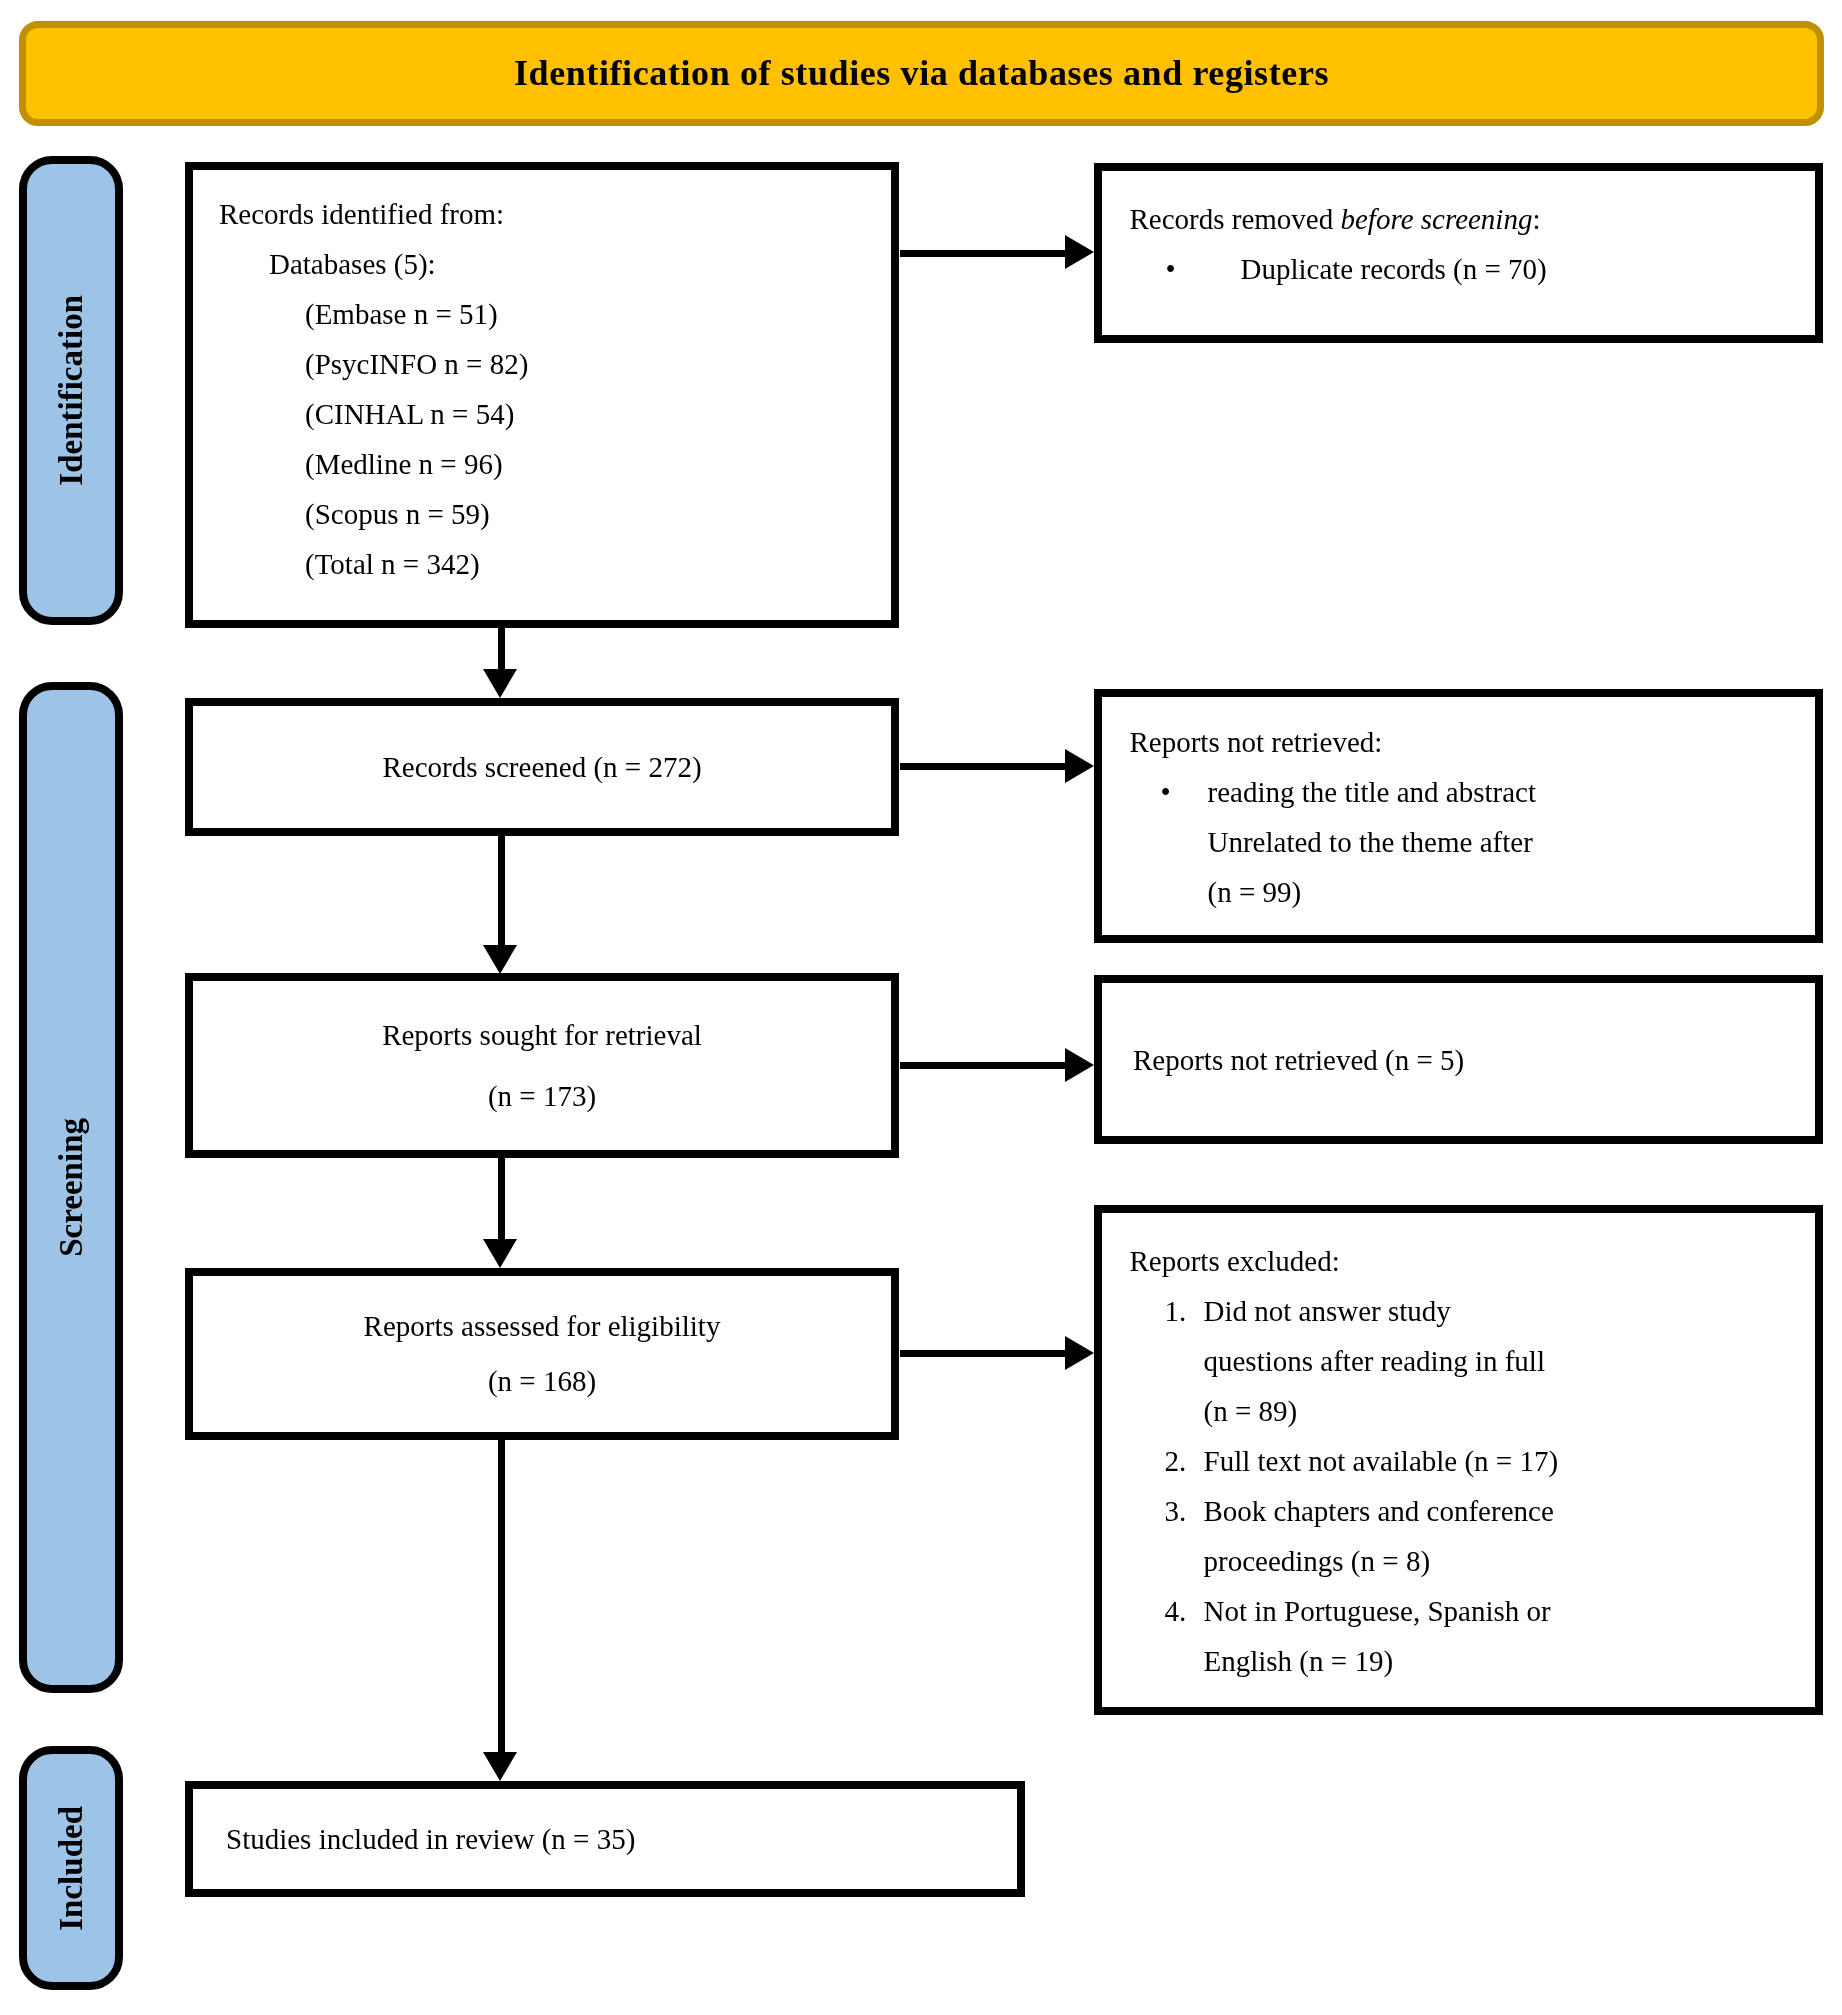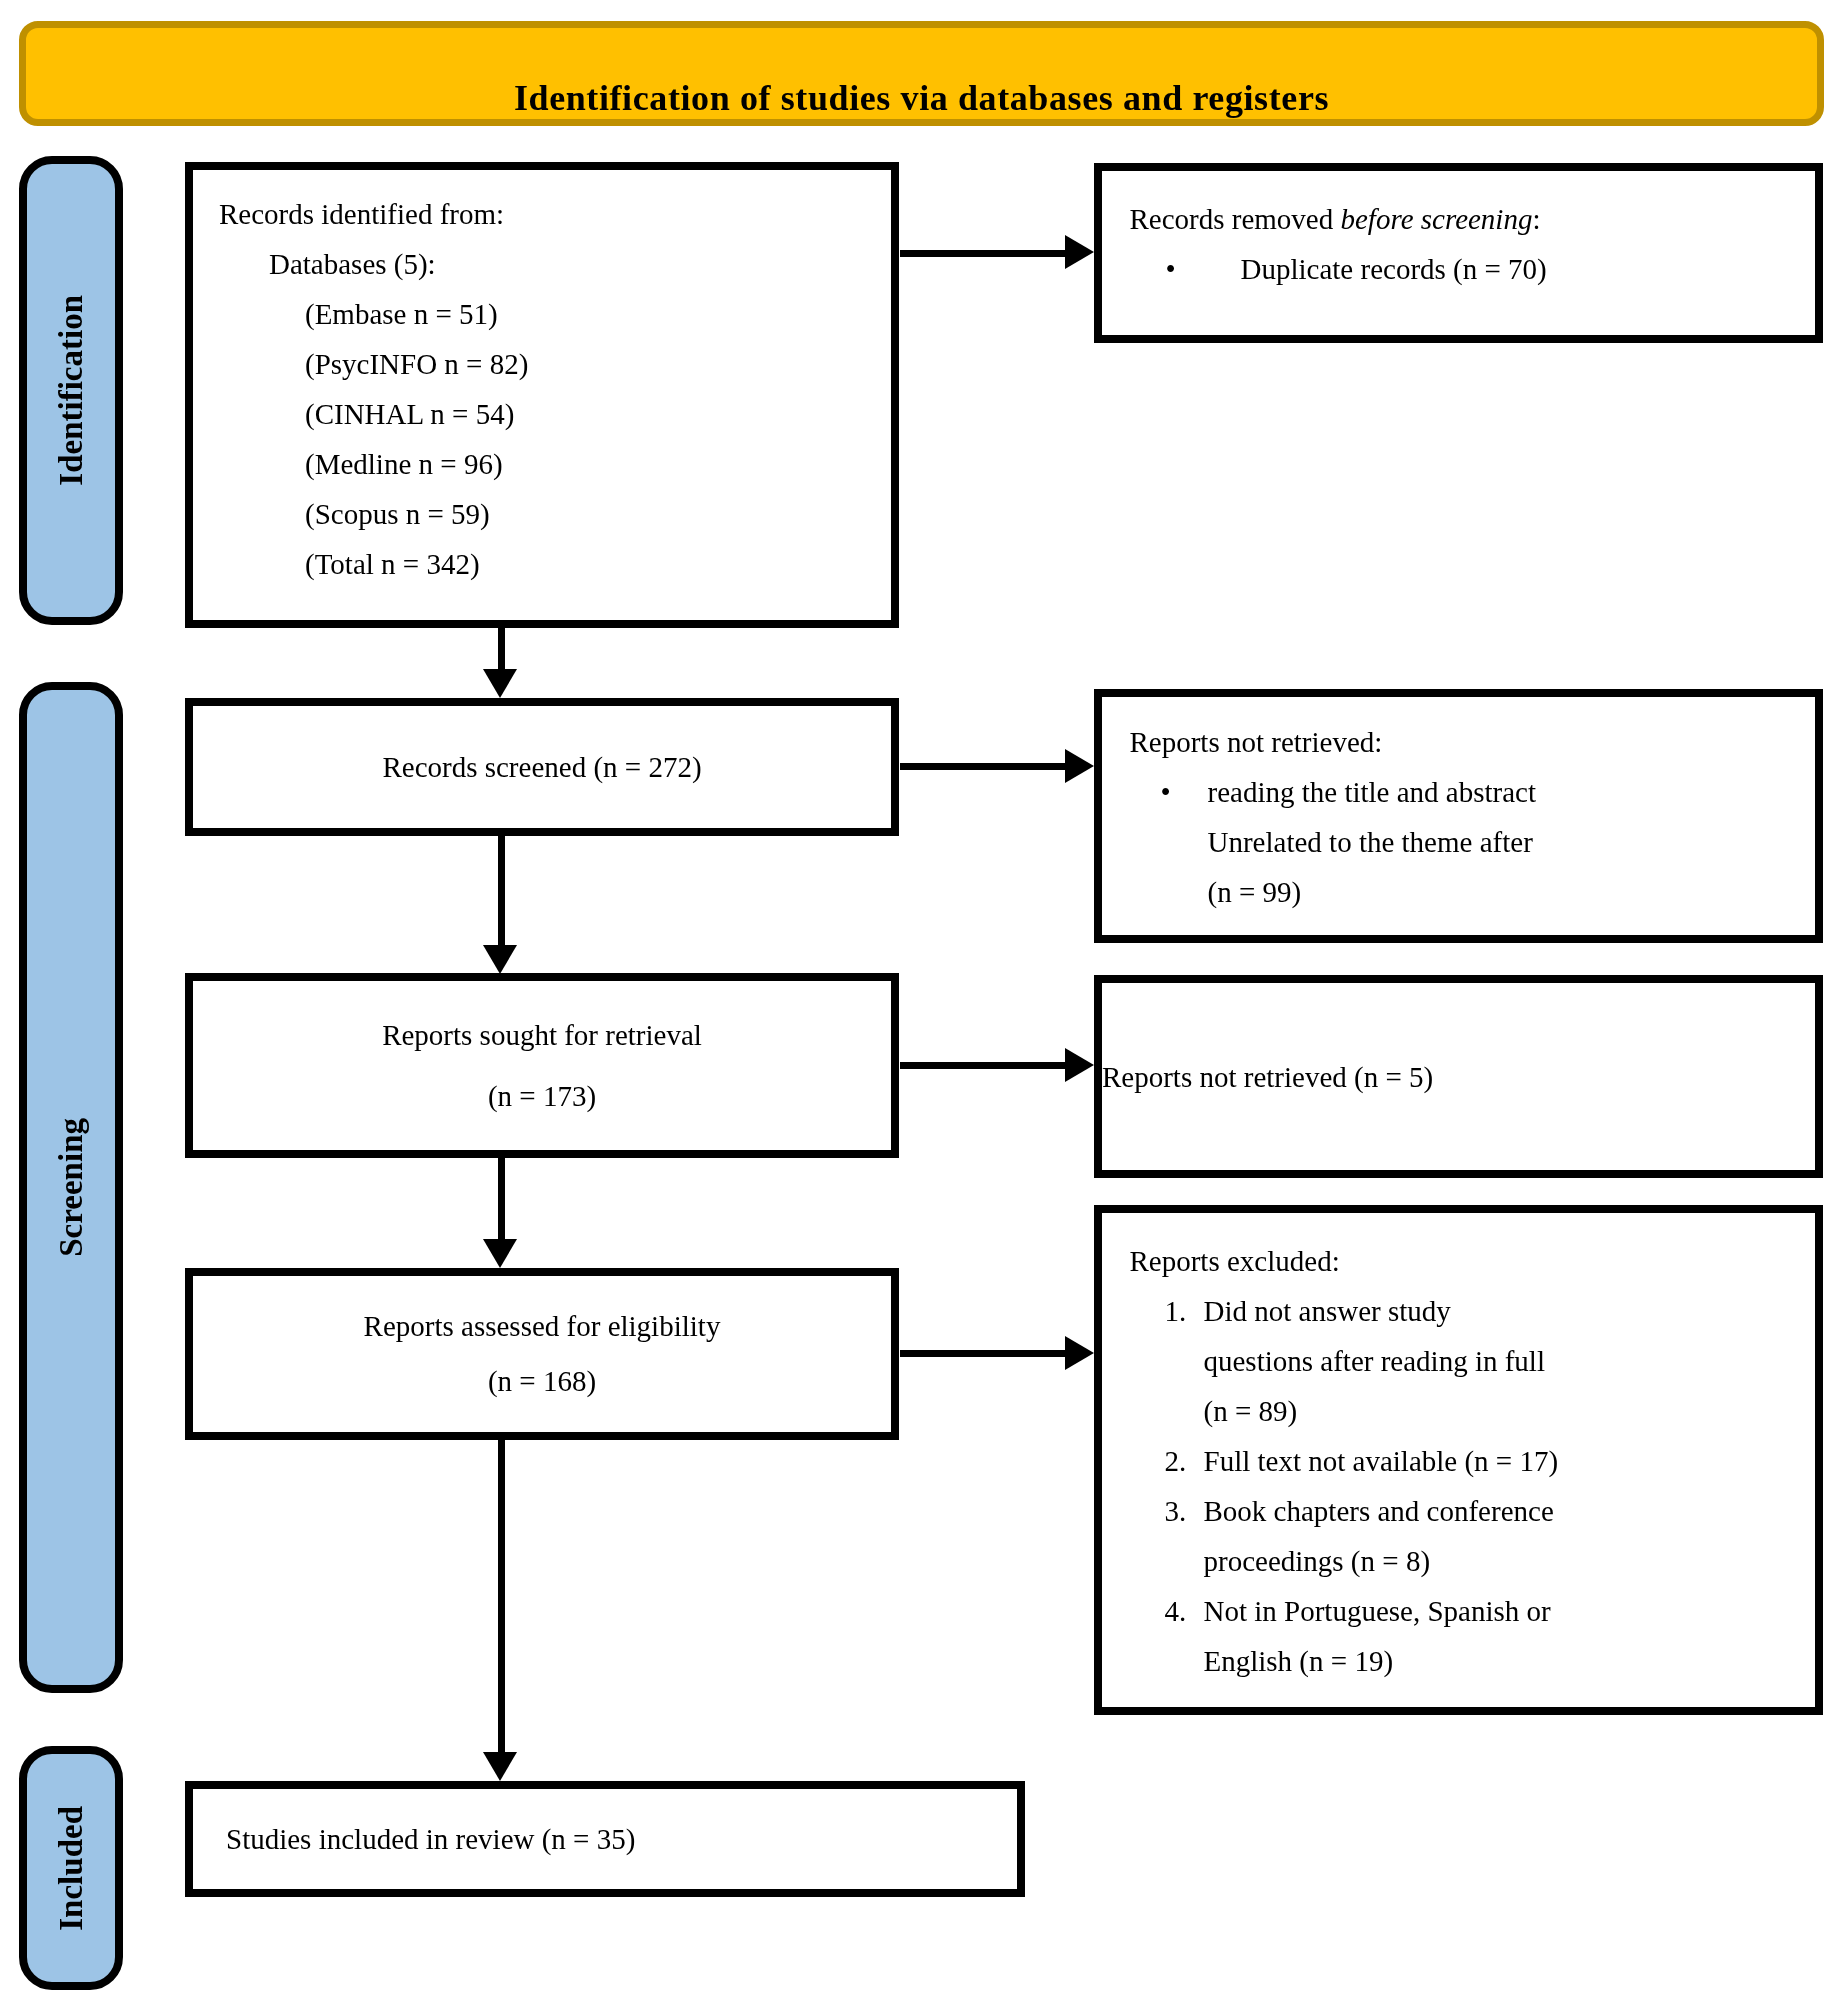--- a/index.html
+++ b/index.html
@@ -15,21 +15,21 @@
 
   
   .banner {
     position: absolute;
     left: 19px; top: 20.7px;
     width: 1805px; height: 105px;
     background: #FFC000;
     border: 7.5px solid #BF9000;
     border-radius: 19px;
     box-sizing: border-box;
-    display: flex; align-items: flex-end; justify-content: center;
+    display: flex; align-items: center; justify-content: center;
   }
   .banner-title {
     font-size: 36px;
     font-weight: bold;
     letter-spacing: 0.6px;
   }
 
   
   .side-label {
     position: absolute;
@@ -67,22 +67,22 @@
                     display: flex; flex-direction: column; align-items: center; justify-content: center;
                     text-align: center; line-height: 55px; gap: 6px; }
   .box-assessed   { left: 185px; top: 1268px; width: 714px; height: 172px;
                     display: flex; flex-direction: column; align-items: center; justify-content: center;
                     text-align: center; line-height: 55px; }
   .box-included-r { left: 185px; top: 1781px; width: 840px; height: 116px;
                     display: flex; align-items: center; padding-left: 33px; box-sizing: border-box; }
 
   .box-removed    { left: 1094px; top: 163px;  width: 729px; height: 180px; padding: 22.5px 12.5px 0 27.5px; }
   .box-nr-theme   { left: 1094px; top: 689px; width: 729px; height: 254px; padding: 20px 10px 0 27.5px; }
-  .box-nr         { left: 1094px; top: 975px; width: 729px; height: 203px;
-                    display: flex; align-items: center; box-sizing: border-box; }
+  .box-nr         { left: 1094px; top: 975px; width: 729px; height: 169px;
+                    display: flex; align-items: center; padding-left: 31px; box-sizing: border-box; }
   .box-excluded   { left: 1094px; top: 1205px; width: 729px; height: 510px; padding: 22.5px 10px 0 27.5px; }
 
   .indent-1 { padding-left: 50px; }
   .indent-2 { padding-left: 86px; }
 
   .bullet-row { display: flex; align-items: flex-start; }
   .bullet-glyph { flex: none; }
   .box-removed  .bullet-glyph { margin-left: 36px; width: 21px; }
   .box-removed  .bullet-text  { margin-left: 54px; }
   .box-nr-theme .bullet-glyph { margin-left: 31px; width: 21px; }

